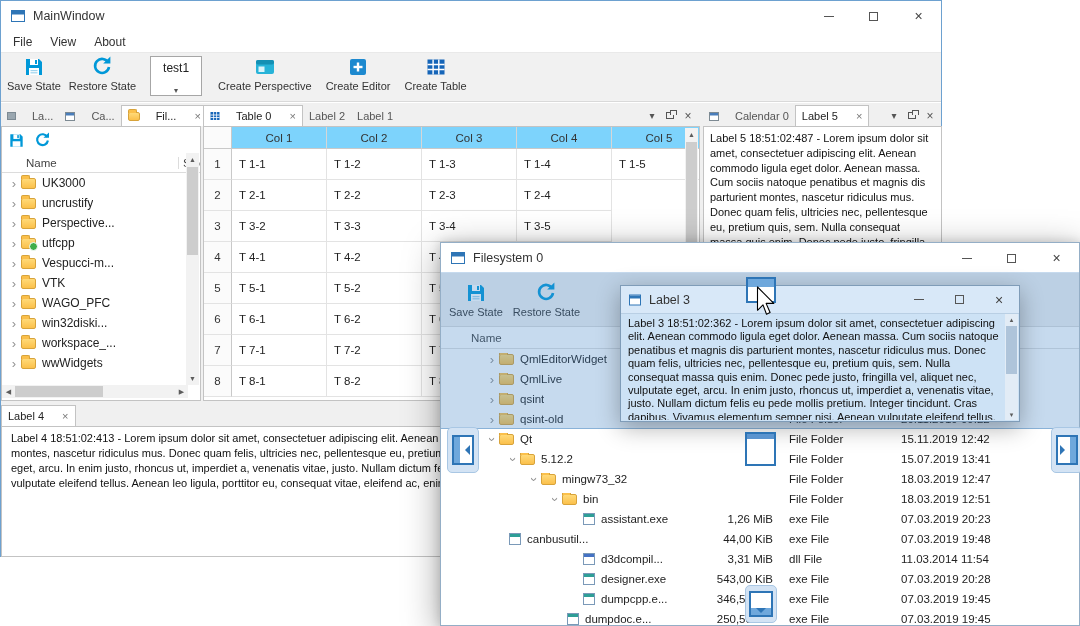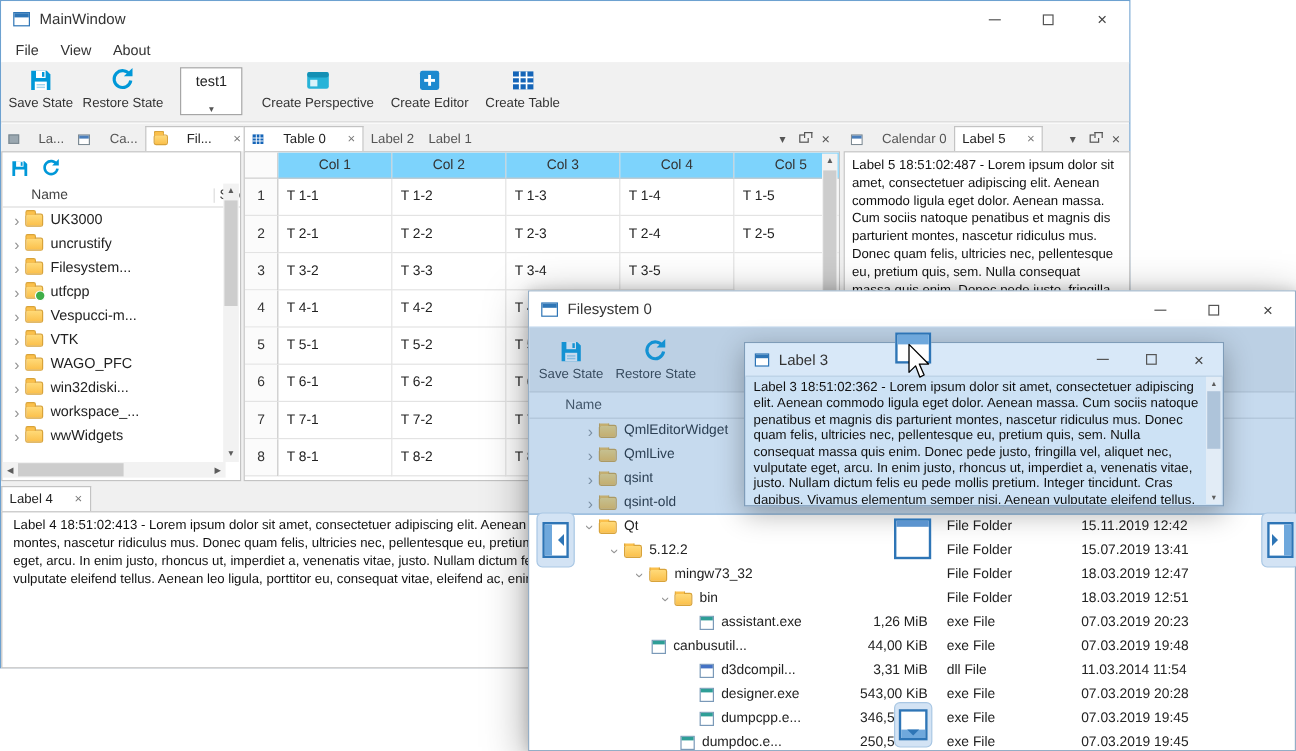--- a/index.html
+++ b/index.html
@@ -222,21 +222,21 @@
             <span class="tlabel">UK3000</span>
           </div>
           <div class="trow">
             <span class="twisty">›</span>
             <span class="folder"></span>
             <span class="tlabel">uncrustify</span>
           </div>
           <div class="trow">
             <span class="twisty">›</span>
             <span class="folder"></span>
-            <span class="tlabel">Filesystem...</span>
+            <span class="tlabel">Perspective...</span>
           </div>
           <div class="trow">
             <span class="twisty">›</span>
             <span class="folder badged"></span>
             <span class="tlabel">utfcpp</span>
           </div>
           <div class="trow">
             <span class="twisty">›</span>
             <span class="folder"></span>
             <span class="tlabel">Vespucci-m...</span>
@@ -320,21 +320,20 @@
             <div class="td">T 1-3</div>
             <div class="td">T 1-4</div>
             <div class="td">T 1-5</div>
           </div>
           <div class="trow-t">
             <div class="rn">2</div>
             <div class="td">T 2-1</div>
             <div class="td">T 2-2</div>
             <div class="td">T 2-3</div>
             <div class="td">T 2-4</div>
-            <div class="td">T 2-5</div>
           </div>
           <div class="trow-t">
             <div class="rn">3</div>
             <div class="td">T 3-2</div>
             <div class="td">T 3-3</div>
             <div class="td">T 3-4</div>
             <div class="td">T 3-5</div>
           </div>
           <div class="trow-t">
             <div class="rn">4</div>
@@ -548,21 +547,21 @@
           <div class="fs-name" style="padding-left:128px">
             <span class="twisty-sp"></span>
             <span class="fico exe"></span>
             <span class="tlabel">assistant.exe</span>
           </div>
           <div class="fs-size">1,26 MiB</div>
           <div class="fs-type">exe File</div>
           <div class="fs-date">07.03.2019 20:23</div>
         </div>
         <div class="fsrow">
-          <div class="fs-name" style="padding-left:88px">
+          <div class="fs-name" style="padding-left:54px">
             <span class="twisty-sp"></span>
             <span class="fico exe"></span>
             <span class="tlabel">canbusutil...</span>
           </div>
           <div class="fs-size">44,00 KiB</div>
           <div class="fs-type">exe File</div>
           <div class="fs-date">07.03.2019 19:48</div>
         </div>
         <div class="fsrow">
           <div class="fs-name" style="padding-left:128px">

